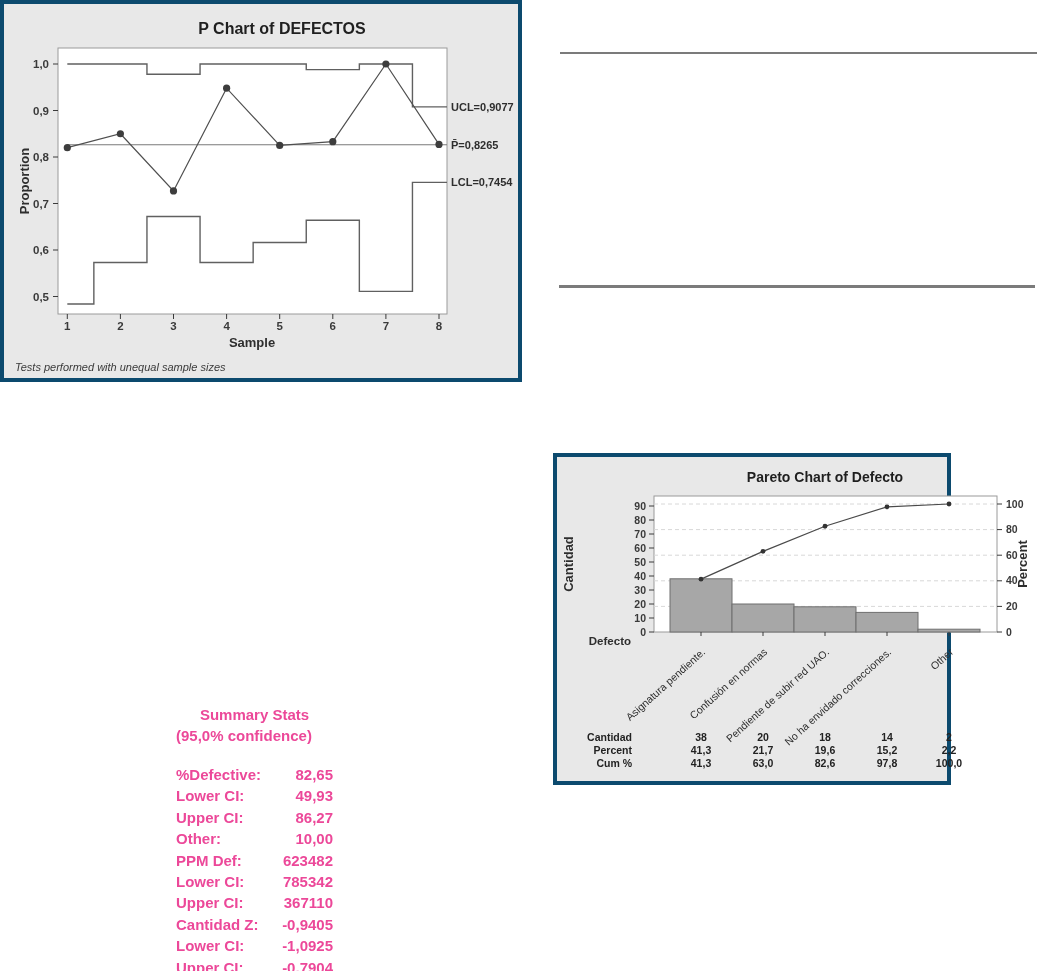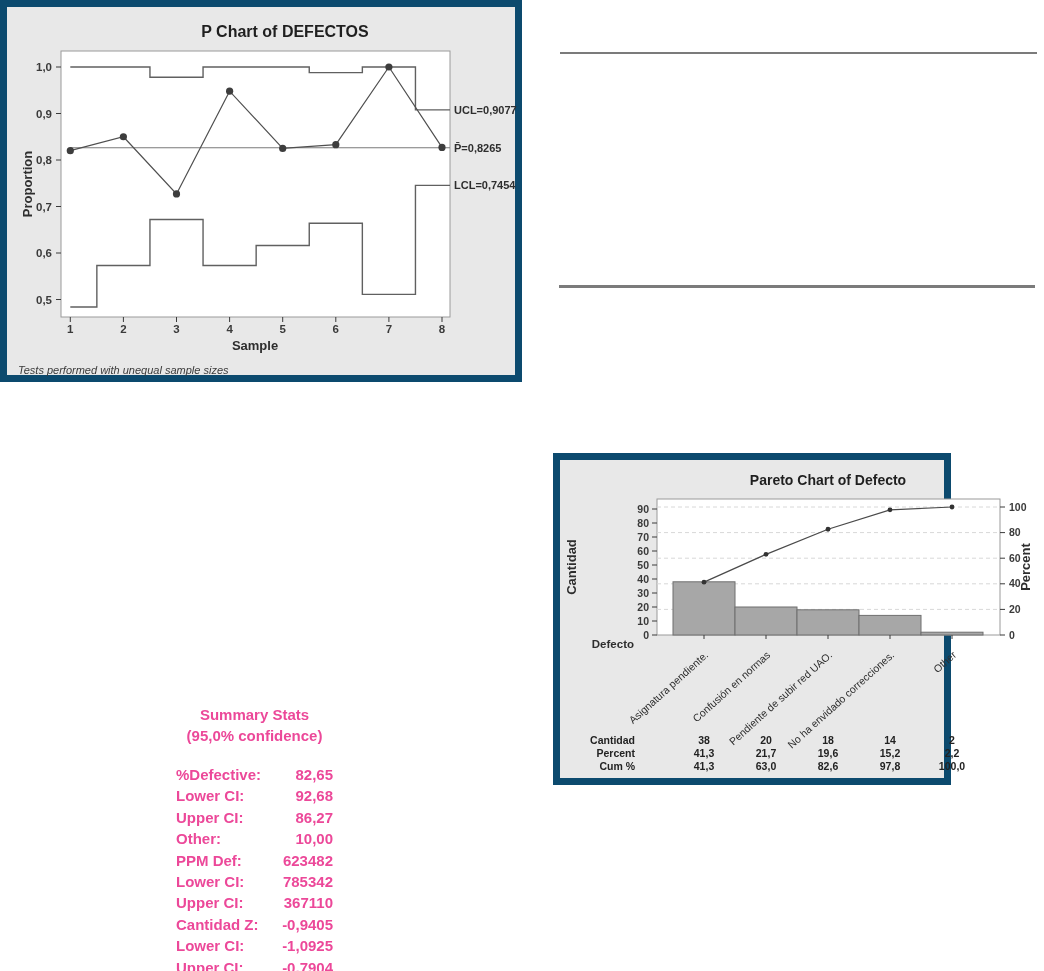--- a/index.html
+++ b/index.html
@@ -1,26 +1,26 @@
 <!DOCTYPE html>
 <html><head>
 <meta charset="utf-8">
 <style>
   html,body{margin:0;padding:0}
   body{width:1044px;height:971px;position:relative;background:#ffffff;
        font-family:"Liberation Sans",sans-serif;overflow:hidden}
-  .panel{position:absolute;background:#e8e8e8;border:7px solid #0c4a6e;box-sizing:border-box}
+  .panel{position:absolute;background:#e8e8e8;border:4px solid #0c4a6e;box-sizing:border-box}
   .p-panel{left:0;top:0;width:522px;height:382px}
   .pareto-panel{left:553px;top:453px;width:398px;height:332px}
   .sep{position:absolute;background:#7b7b7b}
   .sep1{left:560px;top:52px;width:477px;height:2px}
   .sep2{left:559px;top:285px;width:476px;height:3px}
   .summary{position:absolute;left:176px;top:706px;width:157px;color:#ec4899}
   .summary-title{font-size:15px;font-weight:700;text-align:center}
-  .summary-subtitle{font-size:15px;font-weight:600;text-align:center;margin-top:4px}
+  .summary-subtitle{font-size:15px;font-weight:600;margin-top:4px}
   #summary-rows{margin-top:20px}
   .s-row{display:flex;justify-content:space-between;font-size:15px;font-weight:600;line-height:21.4px}
   
   .plot-rect{fill:#ffffff;stroke:#9a9a9a;stroke-width:1}
   .tickline{stroke:#3a3a3a;stroke-width:1}
   .t-title{font:700 16px "Liberation Sans",sans-serif;fill:#1f1f1f}
   .t-title2{font:700 14px "Liberation Sans",sans-serif;fill:#1f1f1f}
   .t-axis{font:700 13px "Liberation Sans",sans-serif;fill:#2e2e2e}
   .t-tick{font:600 11.5px "Liberation Sans",sans-serif;fill:#3a3a3a}
   .t-tick-sm{font:600 10.5px "Liberation Sans",sans-serif;fill:#3a3a3a}
@@ -188,21 +188,21 @@
   <section class="summary">
     <div class="summary-title">Summary Stats</div>
     <div class="summary-subtitle">(95,0% confidence)</div>
     <div id="summary-rows">
         <div class="s-row">
           <span>%Defective:</span>
           <span>82,65</span>
         </div>
         <div class="s-row">
           <span>Lower CI:</span>
-          <span>92,68</span>
+          <span>49,93</span>
         </div>
         <div class="s-row">
           <span>Upper CI:</span>
           <span>86,27</span>
         </div>
         <div class="s-row">
           <span>Other:</span>
           <span>10,00</span>
         </div>
         <div class="s-row">

